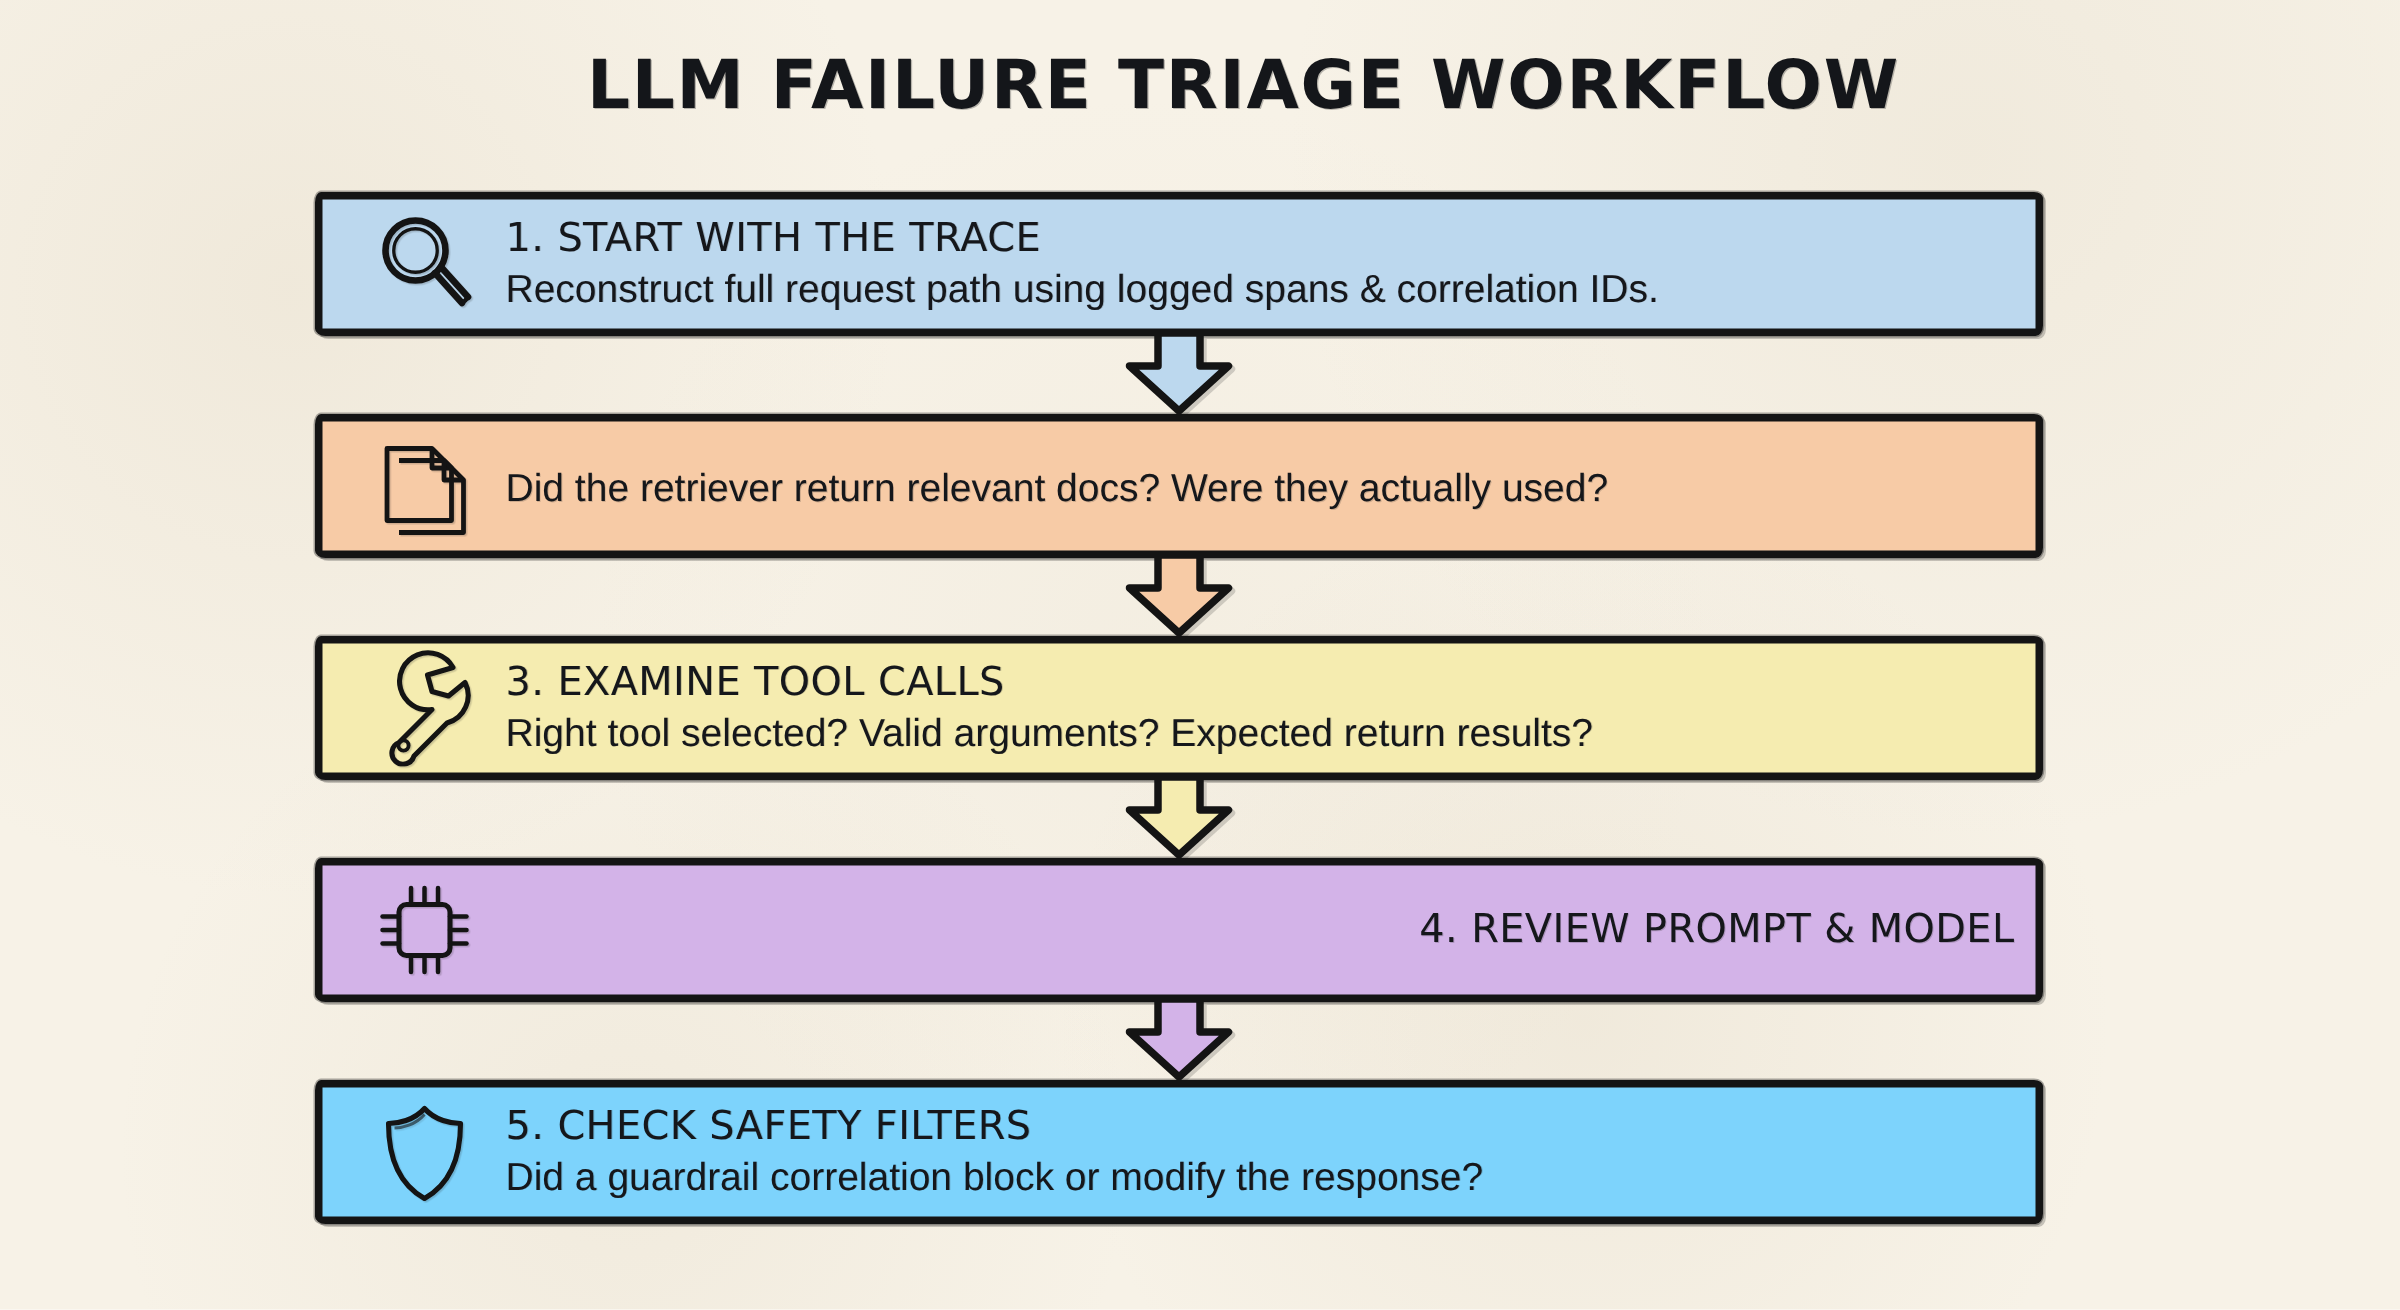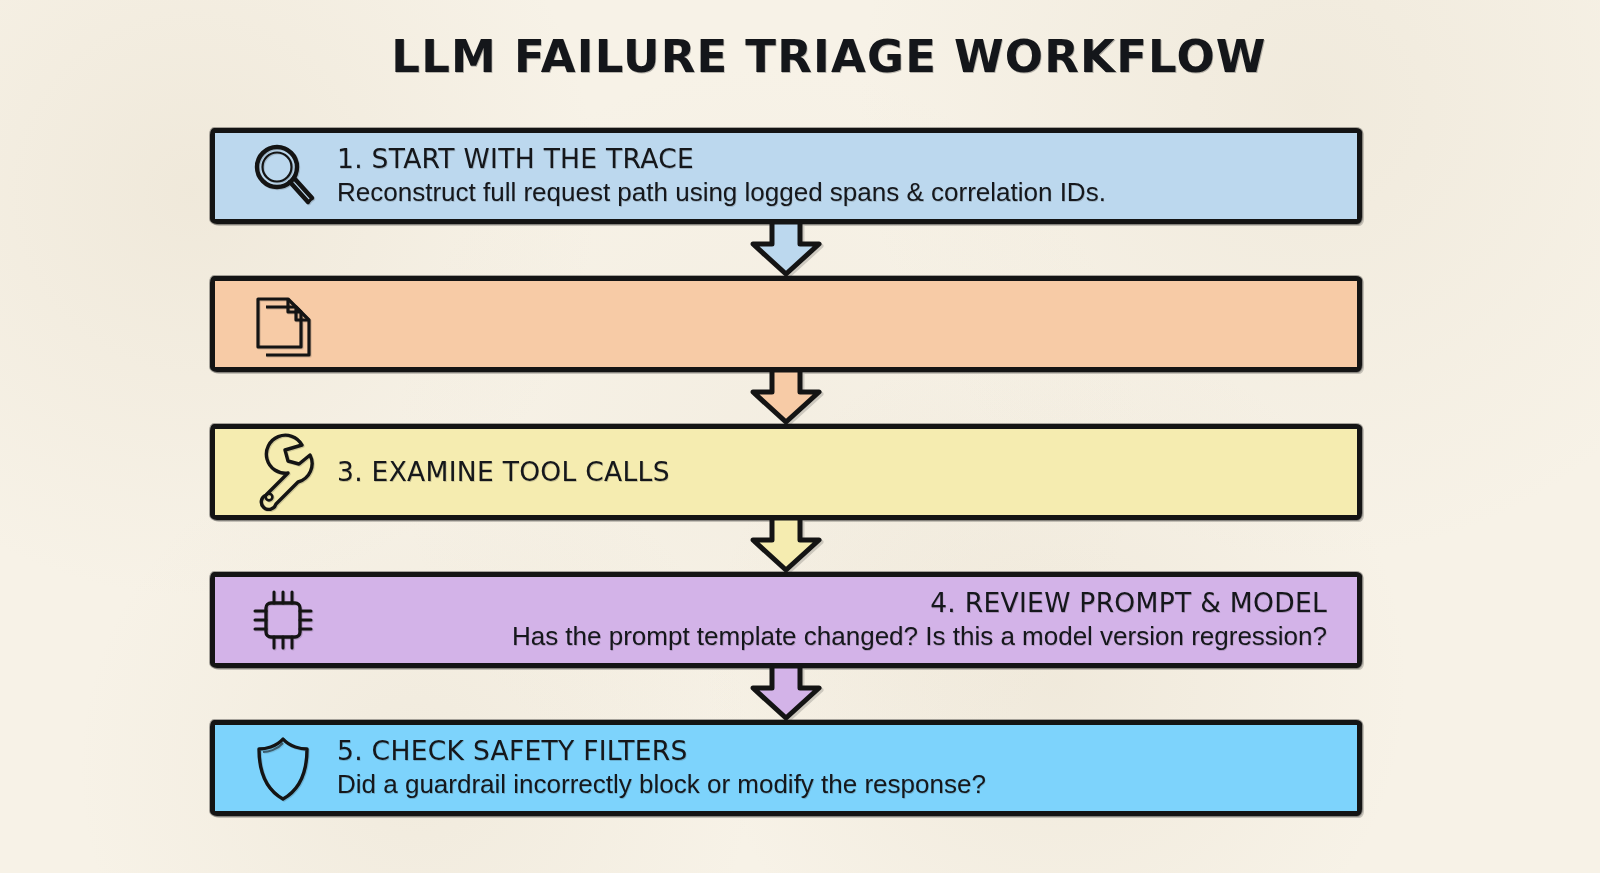--- a/index.html
+++ b/index.html
@@ -83,21 +83,21 @@
     justify-content: center;
   }
   .step-icon svg {
     display: block;
     filter: drop-shadow(1px 1px 0 rgba(30,30,30,0.18));
   }
 
   .step-text {
     flex: 1 1 auto;
     padding-left: 6px;
-    padding-right: 30px;
+    padding-right: 14px;
     overflow: hidden;
   }
   .step-title {
     font-family: "DejaVu Sans", sans-serif;
     font-size: 26.5px;
     font-weight: 400;
     letter-spacing: 0.3px;
     color: #15171b;
     line-height: 1.12;
     white-space: nowrap;
@@ -164,38 +164,40 @@
     <div class="step step-2">
       <div class="step-icon">
         <svg width="78" height="78" viewBox="0 0 78 78">
           <path d="M14 14 L44 14 L57 27 L57 62 L14 62 Z" fill="none" stroke="#141414" stroke-width="3.2" stroke-linejoin="round"></path>
           <path d="M44 14 L44 27 L57 27" fill="none" stroke="#141414" stroke-width="3.2" stroke-linejoin="round"></path>
           <path d="M22 22 L52 22 L65 35 L65 70 L22 70" fill="none" stroke="#141414" stroke-width="3.2" stroke-linejoin="round"></path>
           <path d="M52 22 L52 35 L65 35" fill="none" stroke="#141414" stroke-width="3.2" stroke-linejoin="round"></path>
         </svg>
       </div>
       <div class="step-text">
+        <div class="step-desc">Did the retriever return relevant docs? Were they actually used?</div>
       </div>
     </div>
 
     <div class="connector">
       <svg width="90" height="52" viewBox="0 0 90 52">
         <path d="M31 -2 L31 20 L12 20 L45 50 L78 20 L59 20 L59 -2 Z" fill="#f7cba6" stroke="#141414" stroke-width="5" stroke-linejoin="round"></path>
       </svg>
     </div>
 
     <div class="step step-3">
       <div class="step-icon">
         <svg width="78" height="78" viewBox="0 0 78 78">
           <path d="M58 12 A19 19 0 1 0 44 40 L22 62 A7.5 7.5 0 1 0 32 71 L54 49 A19 19 0 0 0 66 22 L55 31 L44 28 L41 17 Z" fill="none" stroke="#141414" stroke-width="3.4" stroke-linejoin="round" stroke-linecap="round"></path>
           <circle cx="25" cy="64" r="3.4" fill="none" stroke="#141414" stroke-width="2.6"></circle>
         </svg>
       </div>
       <div class="step-text">
         <div class="step-title">3. EXAMINE TOOL CALLS</div>
+        <div class="step-desc">Right tool selected? Valid arguments? Expected return results?</div>
       </div>
     </div>
 
     <div class="connector">
       <svg width="90" height="52" viewBox="0 0 90 52">
         <path d="M31 -2 L31 20 L12 20 L45 50 L78 20 L59 20 L59 -2 Z" fill="#f5ecb0" stroke="#141414" stroke-width="5" stroke-linejoin="round"></path>
       </svg>
     </div>
 
     <div class="step step-4">
@@ -213,37 +215,36 @@
               <path d="M22 39 L11 39"></path>
               <path d="M22 48 L11 48"></path>
             <path d="M56 30 L67 30"></path>
               <path d="M56 39 L67 39"></path>
               <path d="M56 48 L67 48"></path>
           </g>
         </svg>
       </div>
       <div class="step-text">
         <div class="step-title">4. REVIEW PROMPT &amp; MODEL</div>
-        <div class="step-desc">Has the prompt template changed? Is this a model version regression?</div>
       </div>
     </div>
 
     <div class="connector">
       <svg width="90" height="52" viewBox="0 0 90 52">
         <path d="M31 -2 L31 20 L12 20 L45 50 L78 20 L59 20 L59 -2 Z" fill="#d3b3e8" stroke="#141414" stroke-width="5" stroke-linejoin="round"></path>
       </svg>
     </div>
 
     <div class="step step-5">
       <div class="step-icon">
         <svg width="78" height="78" viewBox="0 0 78 78">
           <path d="M39 10 C32 18 21 20 15 20 C15 42 21 60 39 70 C57 60 63 42 63 20 C57 20 46 18 39 10 Z" fill="none" stroke="#141414" stroke-width="3.4" stroke-linejoin="round"></path>
           <path d="M39 14 C33 21 24 23 19 23" fill="none" stroke="#141414" stroke-width="2" opacity="0.6"></path>
         </svg>
       </div>
       <div class="step-text">
         <div class="step-title">5. CHECK SAFETY FILTERS</div>
-        <div class="step-desc">Did a guardrail incorrectly block or modify the response?</div>
+        <div class="step-desc">Did a guardrail correlation block or modify the response?</div>
       </div>
     </div>
 
   </div>
 </div>
 
 </body></html>

